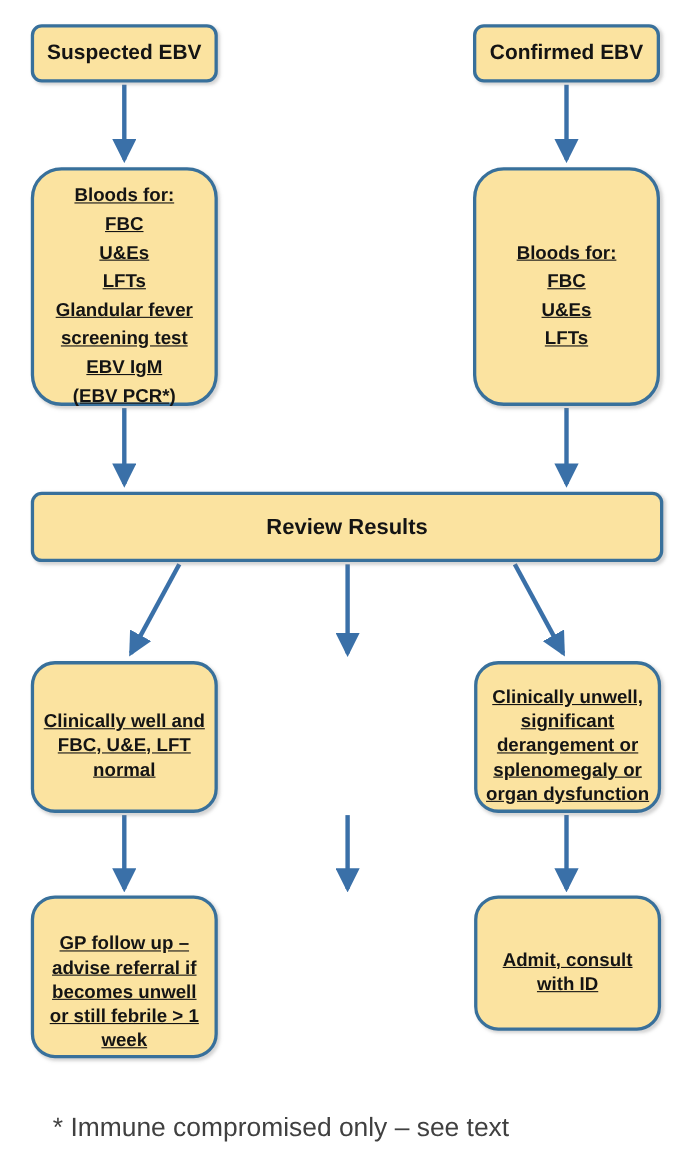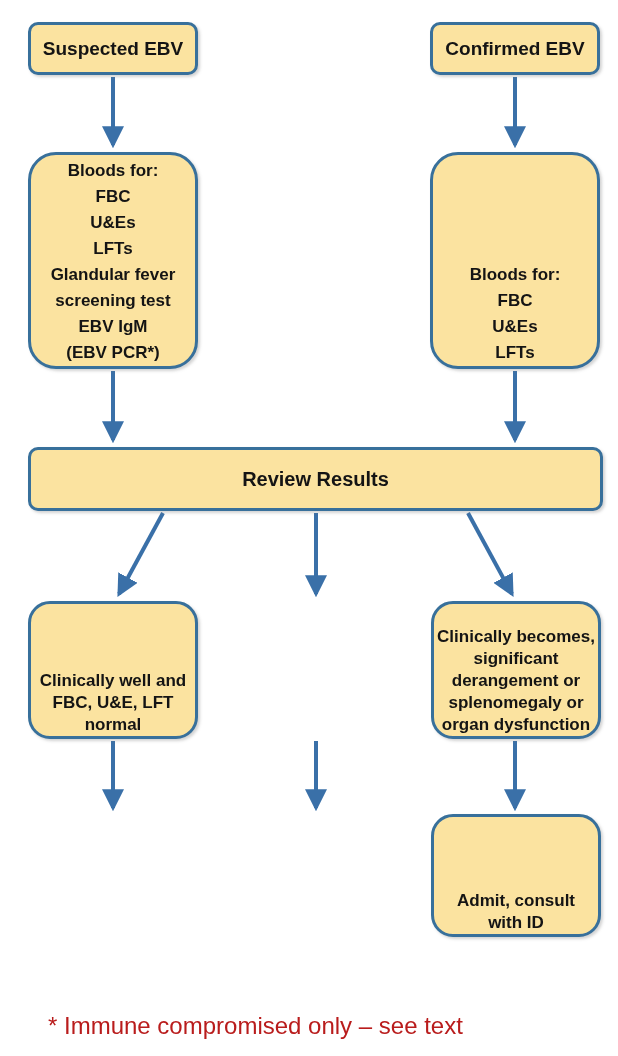--- a/index.html
+++ b/index.html
@@ -32,32 +32,32 @@
     text-align:center;
     display:flex;
     align-items:center;
     justify-content:center;
     box-shadow:2px 2px 3px rgba(130,130,130,0.35);
   }
   .pre{white-space:pre-line;}
   .r10{border-radius:10px;}
   .r20{border-radius:22px;}
   .r28{border-radius:28px;}
-  .top-align{align-items:flex-end;}
+  .top-align{align-items:center;text-decoration:underline;}
   .title-box{font-size:19px;}
   .body-box{font-size:17px;line-height:22px;padding-top:16px;}
   .bloods-box{font-size:17px;line-height:26px;padding-top:16px;}
   .review-box{font-size:20px;}
   .footnote{
     position:absolute;
     left:48px;top:1012px;
     width:540px;
     font-size:24px;
     font-weight:normal;
-    color:#b91c1c;
+    color:#404040;
     text-align:left;
   }
 </style>
 </head>
 <body>
 
 <div class="canvas">
 
   <svg class="arrows" viewBox="0 0 618 1056" xmlns="http://www.w3.org/2000/svg">
     <defs>
@@ -108,27 +108,34 @@
   </div>
 
   <div class="node r20 body-box top-align" style="left:28px;top:601px;width:170px;height:138px;">
     <span class="pre">Clinically well and
 FBC, U&amp;E, LFT
 normal</span>
   </div>
 
 
   <div class="node r20 body-box top-align" style="left:431px;top:601px;width:170px;height:138px;">
-    <span class="pre">Clinically becomes,
+    <span class="pre">Clinically unwell,
 significant
 derangement or
 splenomegaly or
 organ dysfunction</span>
   </div>
 
+  <div class="node r20 body-box top-align" style="left:28px;top:814px;width:170px;height:148px;padding-top:28px;">
+    <span class="pre">GP follow up –
+advise referral if
+becomes unwell
+or still febrile &gt; 1
+week</span>
+  </div>
 
 
   <div class="node r20 body-box top-align" style="left:431px;top:814px;width:170px;height:123px;">
     <span class="pre">Admit, consult
 with ID</span>
   </div>
 
   <div class="footnote">* Immune compromised only – see text</div>
 
 </div>

